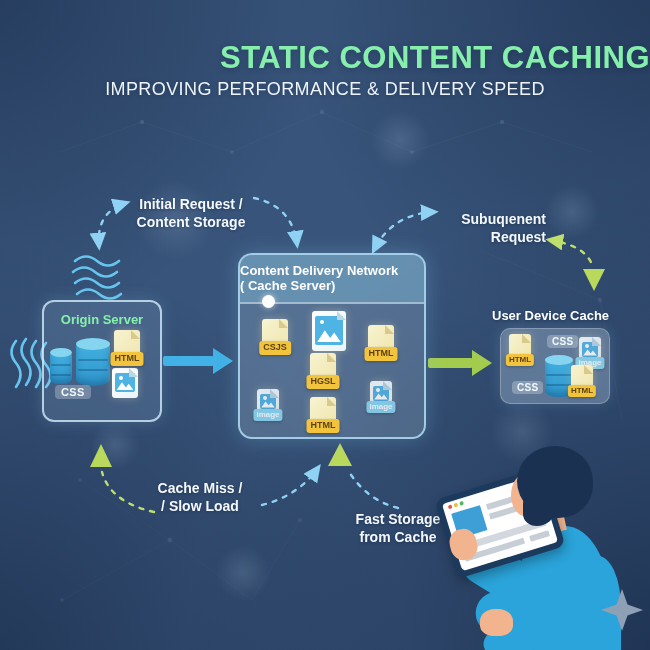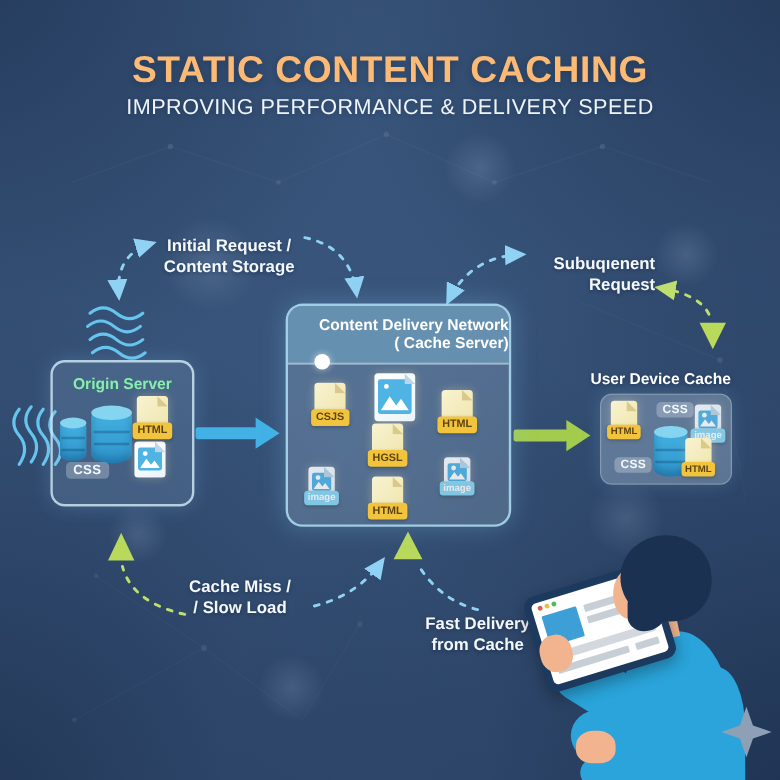--- a/index.html
+++ b/index.html
@@ -12,21 +12,21 @@
   .vignette{position:absolute;inset:0;pointer-events:none;z-index:1;
     background:
       radial-gradient(circle at -5% -5%, rgba(12,28,55,.45), rgba(12,28,55,0) 38%),
       radial-gradient(circle at 105% -5%, rgba(12,28,55,.48), rgba(12,28,55,0) 42%),
       radial-gradient(circle at 105% 105%, rgba(8,22,48,.55), rgba(8,22,48,0) 52%),
       radial-gradient(circle at -5% 105%, rgba(10,24,50,.5), rgba(10,24,50,0) 46%);}
   .blob{position:absolute;border-radius:50%;pointer-events:none;z-index:1;
     background:radial-gradient(circle, rgba(205,230,255,.14), rgba(205,230,255,0) 70%);}
 
   
-  .title{position:absolute;left:0;top:40px;width:650px;text-align:center;color:#fdba74;
+  .title{position:absolute;left:0;top:40px;width:650px;text-align:right;color:#86efac;
     font-size:31px;font-weight:bold;letter-spacing:.5px;z-index:5;text-shadow:0 2px 6px rgba(10,30,60,.3);}
   .subtitle{position:absolute;left:0;top:79px;width:650px;text-align:center;color:#eef4f9;
     font-size:18px;letter-spacing:.4px;z-index:5;text-shadow:0 1px 4px rgba(10,30,60,.3);}
 
   
   .label{position:absolute;z-index:6;font-weight:bold;font-size:14px;color:#f4f8fb;
     line-height:1.3;text-align:center;text-shadow:0 1px 3px rgba(10,30,60,.4);}
   .label span{display:block;}
   .lbl-initial{left:123px;top:195px;width:136px;}
   .lbl-subseq{left:438px;top:210px;width:108px;text-align:right;}
@@ -39,21 +39,21 @@
     border:2px solid rgba(210,236,250,.8);background:rgba(165,205,235,.16);
     box-shadow:0 0 16px rgba(140,200,240,.22);}
   .origin-title{position:absolute;left:0;top:10px;width:100%;text-align:center;
     color:#86efac;font-size:13px;font-weight:bold;}
   .cdn-box{left:238px;top:253px;width:184px;height:182px;border-radius:14px;
     border:2.5px solid rgba(175,222,246,.85);background:rgba(198,226,246,.2);
     box-shadow:0 0 20px rgba(140,200,240,.28);}
   .cdn-header{position:absolute;left:0;top:0;width:100%;height:47px;
     background:rgba(120,175,205,.5);border-radius:11px 11px 0 0;
     border-bottom:2px solid rgba(255,255,255,.4);}
-  .cdn-header div{color:#fff;font-size:13px;font-weight:bold;text-align:right;}
+  .cdn-header div{color:#fff;font-size:13px;font-weight:bold;text-align:left;}
   .cdn-t1{padding-top:8px;}
   .connector-dot{position:absolute;left:22px;top:40px;width:13px;height:13px;
     background:#fff;border-radius:50%;box-shadow:0 0 6px rgba(255,255,255,.6);}
   .device-title{position:absolute;left:492px;top:308px;width:130px;z-index:4;
     text-align:left;color:#fff;font-size:13px;font-weight:bold;text-shadow:0 1px 3px rgba(10,30,60,.4);}
   .device-box{left:500px;top:328px;width:108px;height:74px;border-radius:10px;
     background:rgba(205,230,248,.3);border:1.5px solid rgba(255,255,255,.25);
     box-shadow:0 0 14px rgba(140,200,240,.2);}
 
   
@@ -217,21 +217,21 @@
   </div>
   <div class="label lbl-subseq">
     <span>Subuqıenent</span>
     <span>Request</span>
   </div>
   <div class="label lbl-miss">
     <span>Cache Miss /</span>
     <span>/ Slow Load</span>
   </div>
   <div class="label lbl-fast">
-    <span>Fast Delivery</span>
+    <span>Fast Storage</span>
     <span>from Cache</span>
   </div>
 
   <div class="node-box origin-box">
     <div class="origin-title">Origin Server</div>
     <div class="db" style="left:6px;top:48px;width:22px;height:34px;"></div>
     <div class="db" style="left:32px;top:38px;width:34px;height:46px;"></div>
     <div class="file" style="left:70px;top:28px;">
       <div class="page"></div>
       <span class="badge">HTML</span>

